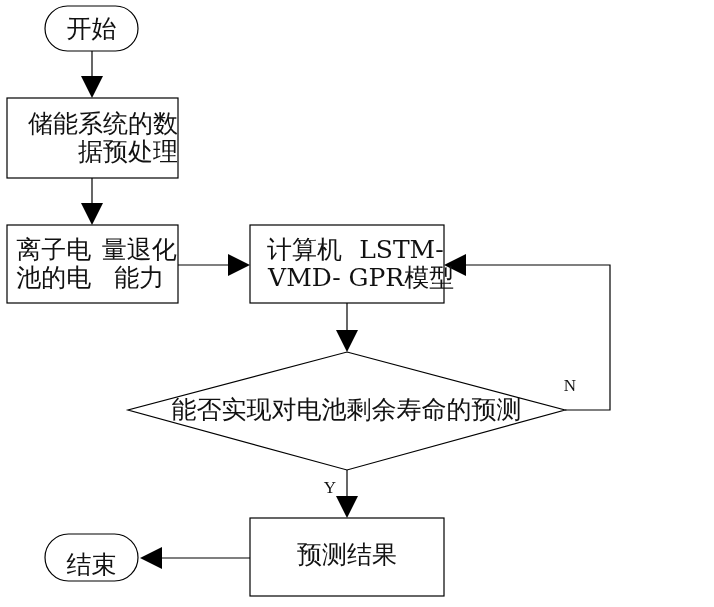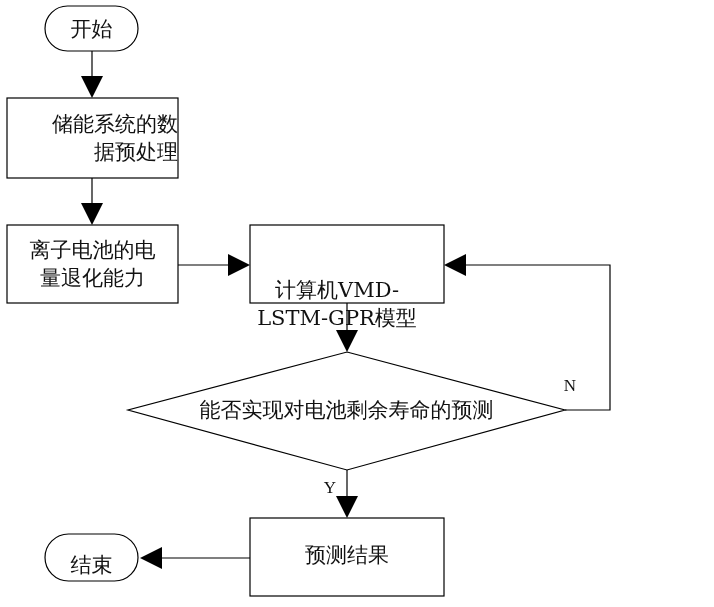--- a/index.html
+++ b/index.html
@@ -1,20 +1,20 @@
 <!DOCTYPE html>
 <html><head>
 <meta charset="utf-8">
 <style>
   html, body { margin: 0; padding: 0; background: #ffffff; }
   body { width: 714px; height: 607px; position: relative; overflow: hidden;
          font-family: "DejaVu Serif", "Liberation Serif", serif; color: #000; }
   svg { position: absolute; left: 0; top: 0; }
   .lbl { position: absolute; display: flex; align-items: center; justify-content: center;
-         text-align: center; font-size: 21px; line-height: 28px; color: #111; }
+         text-align: center; font-size: 25px; line-height: 28px; color: #111; }
   .small { font-size: 17px; font-family: "Liberation Serif", serif; }
 </style>
 </head>
 <body>
 
 <svg width="714" height="607" viewBox="0 0 714 607">
   <defs>
     <marker id="arrow" markerWidth="10" markerHeight="10" refX="9" refY="5" orient="auto" markerUnits="userSpaceOnUse" viewBox="0 0 10 10">
       <path d="M0,0 L10,5 L0,10 z" fill="#000"></path>
     </marker>
@@ -51,26 +51,26 @@
 
 <div class="lbl" style="left:45px;top:6px;width:93px;height:45px;">
   <span>开始</span>
 </div>
 
 <div class="lbl" style="left:7px;top:98px;width:171px;height:80px;flex-direction:column;align-items:flex-end;">
   <span>储能系统的数</span>
   <span>据预处理</span>
 </div>
 
-<div class="lbl" style="left:7px;top:225px;width:171px;height:78px;flex-direction:column;">
+<div class="lbl" style="left:7px;top:225px;width:171px;height:78px;flex-direction:row;">
   <span>离子电池的电</span>
   <span>量退化能力</span>
 </div>
 
-<div class="lbl" style="left:240px;top:225px;width:194px;height:78px;flex-direction:column;margin-top:40px;">
+<div class="lbl" style="left:262px;top:225px;width:194px;height:78px;flex-direction:row;">
   <span>计算机VMD-</span>
   <span>LSTM-GPR模型</span>
 </div>
 
 <div class="lbl" style="left:128px;top:396px;width:437px;height:28px;text-align:center;">
   <span>能否实现对电池剩余寿命的预测</span>
 </div>
 
 <div class="lbl" style="left:250px;top:518px;width:194px;height:78px;font-family:Liberation Mono, monospace;">
   <span>预测结果</span>

